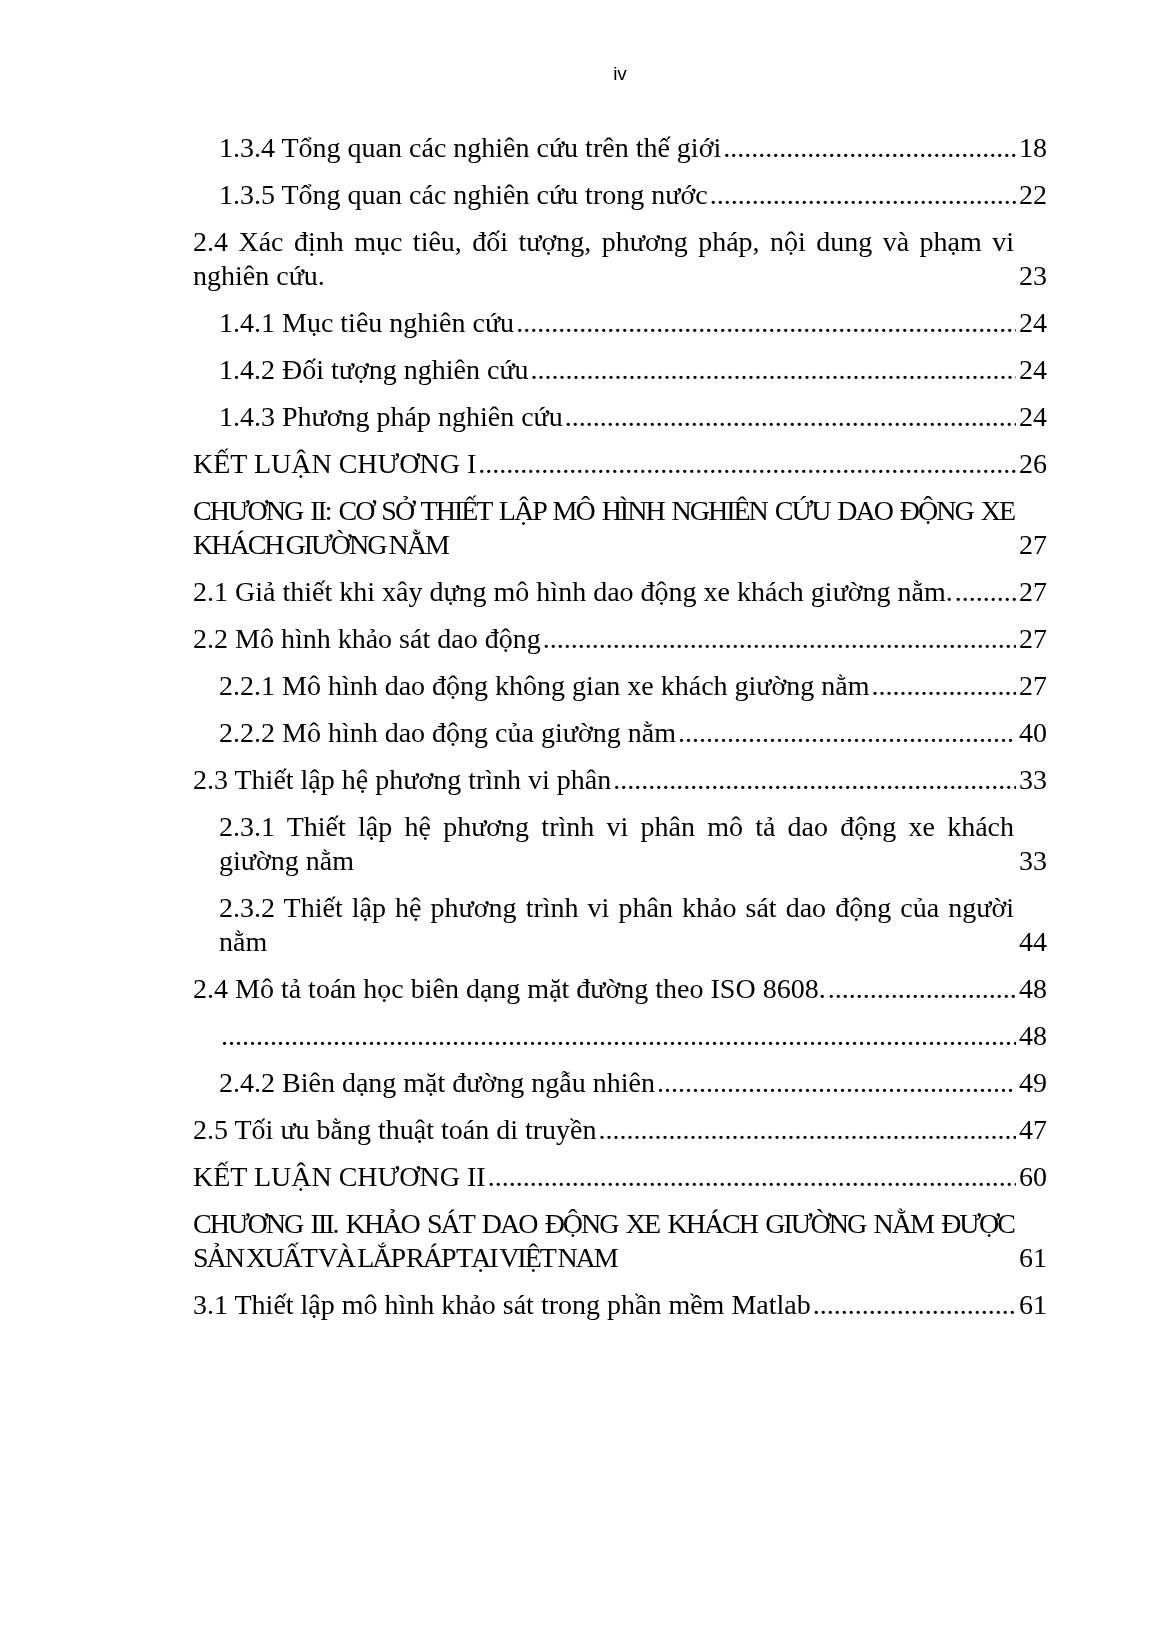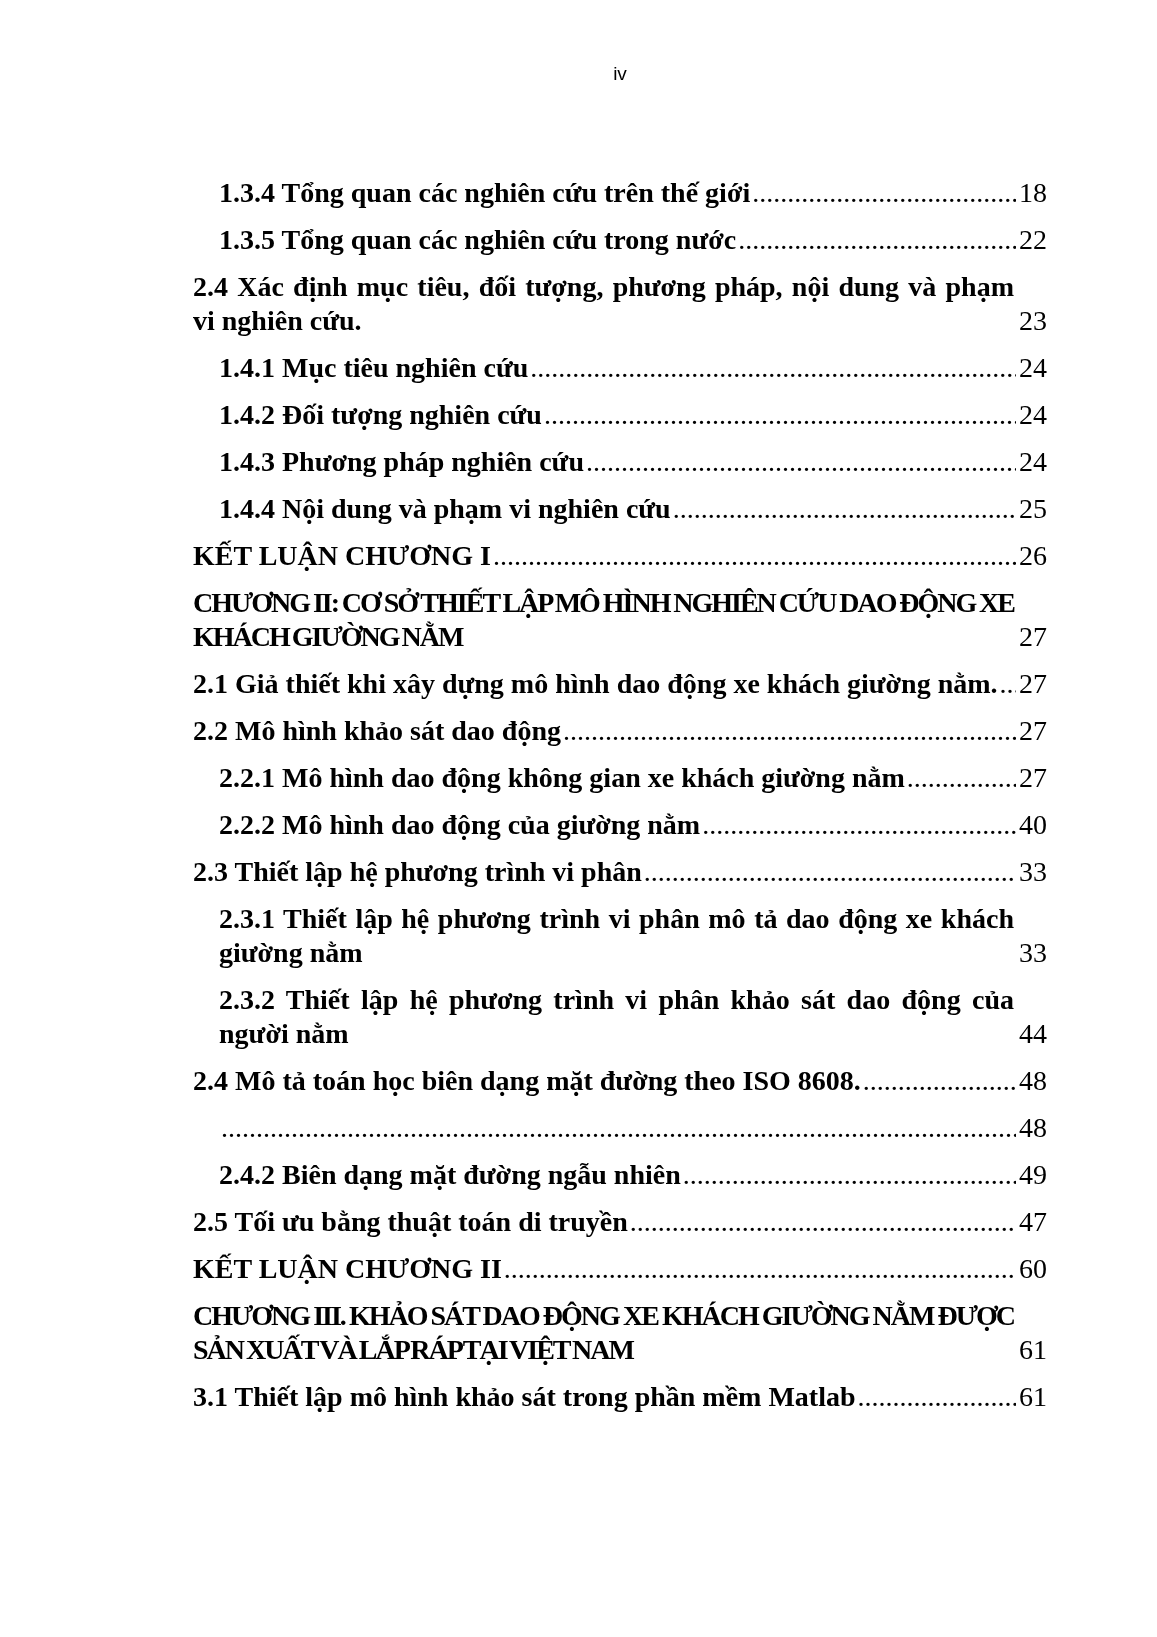--- a/index.html
+++ b/index.html
@@ -18,36 +18,35 @@
     box-sizing: border-box;
     width: 1157px;
     height: 1637px;
     padding: 62px 110px 0 193px;
   }
   .page-number {
     text-align: center;
     font-family: "Liberation Sans", "DejaVu Sans", sans-serif;
     font-size: 19px;
     line-height: 24px;
-    margin-bottom: 90px;
+    margin-bottom: 45px;
   }
   .toc { width: 100%; }
   .entry {
     display: flex;
     align-items: flex-end;
     font-size: 28px;
     line-height: 34px;
     margin-bottom: 13px;
   }
   .entry.level-2 { margin-left: 26px; }
   .t {
     flex: 0 1 auto;
     min-width: 0;
     text-align: justify;
-    font-weight: bold;
   }
   .entry.chapter .t {
     letter-spacing: -2px;
     word-spacing: -2px;
   }
   .dots {
     flex: 1 1 0px;
     min-width: 0;
     overflow: hidden;
     white-space: nowrap;
@@ -97,25 +96,20 @@
     <span class="dots"></span>
     <span class="num">24</span>
   </div>
 
   <div class="entry level-2 subsection">
     <span class="t">1.4.3 Phương pháp nghiên cứu</span>
     <span class="dots"></span>
     <span class="num">24</span>
   </div>
 
-  <div class="entry level-2 subsection">
-    <span class="t">1.4.4 Nội dung và phạm vi nghiên cứu</span>
-    <span class="dots"></span>
-    <span class="num">25</span>
-  </div>
 
   <div class="entry level-1 conclusion">
     <span class="t">KẾT LUẬN CHƯƠNG I</span>
     <span class="dots"></span>
     <span class="num">26</span>
   </div>
 
   <div class="entry level-1 chapter">
     <span class="t">CHƯƠNG II: CƠ SỞ THIẾT LẬP MÔ HÌNH NGHIÊN CỨU DAO ĐỘNG XE KHÁCH GIƯỜNG NẰM</span>
     <span class="dots"></span>

